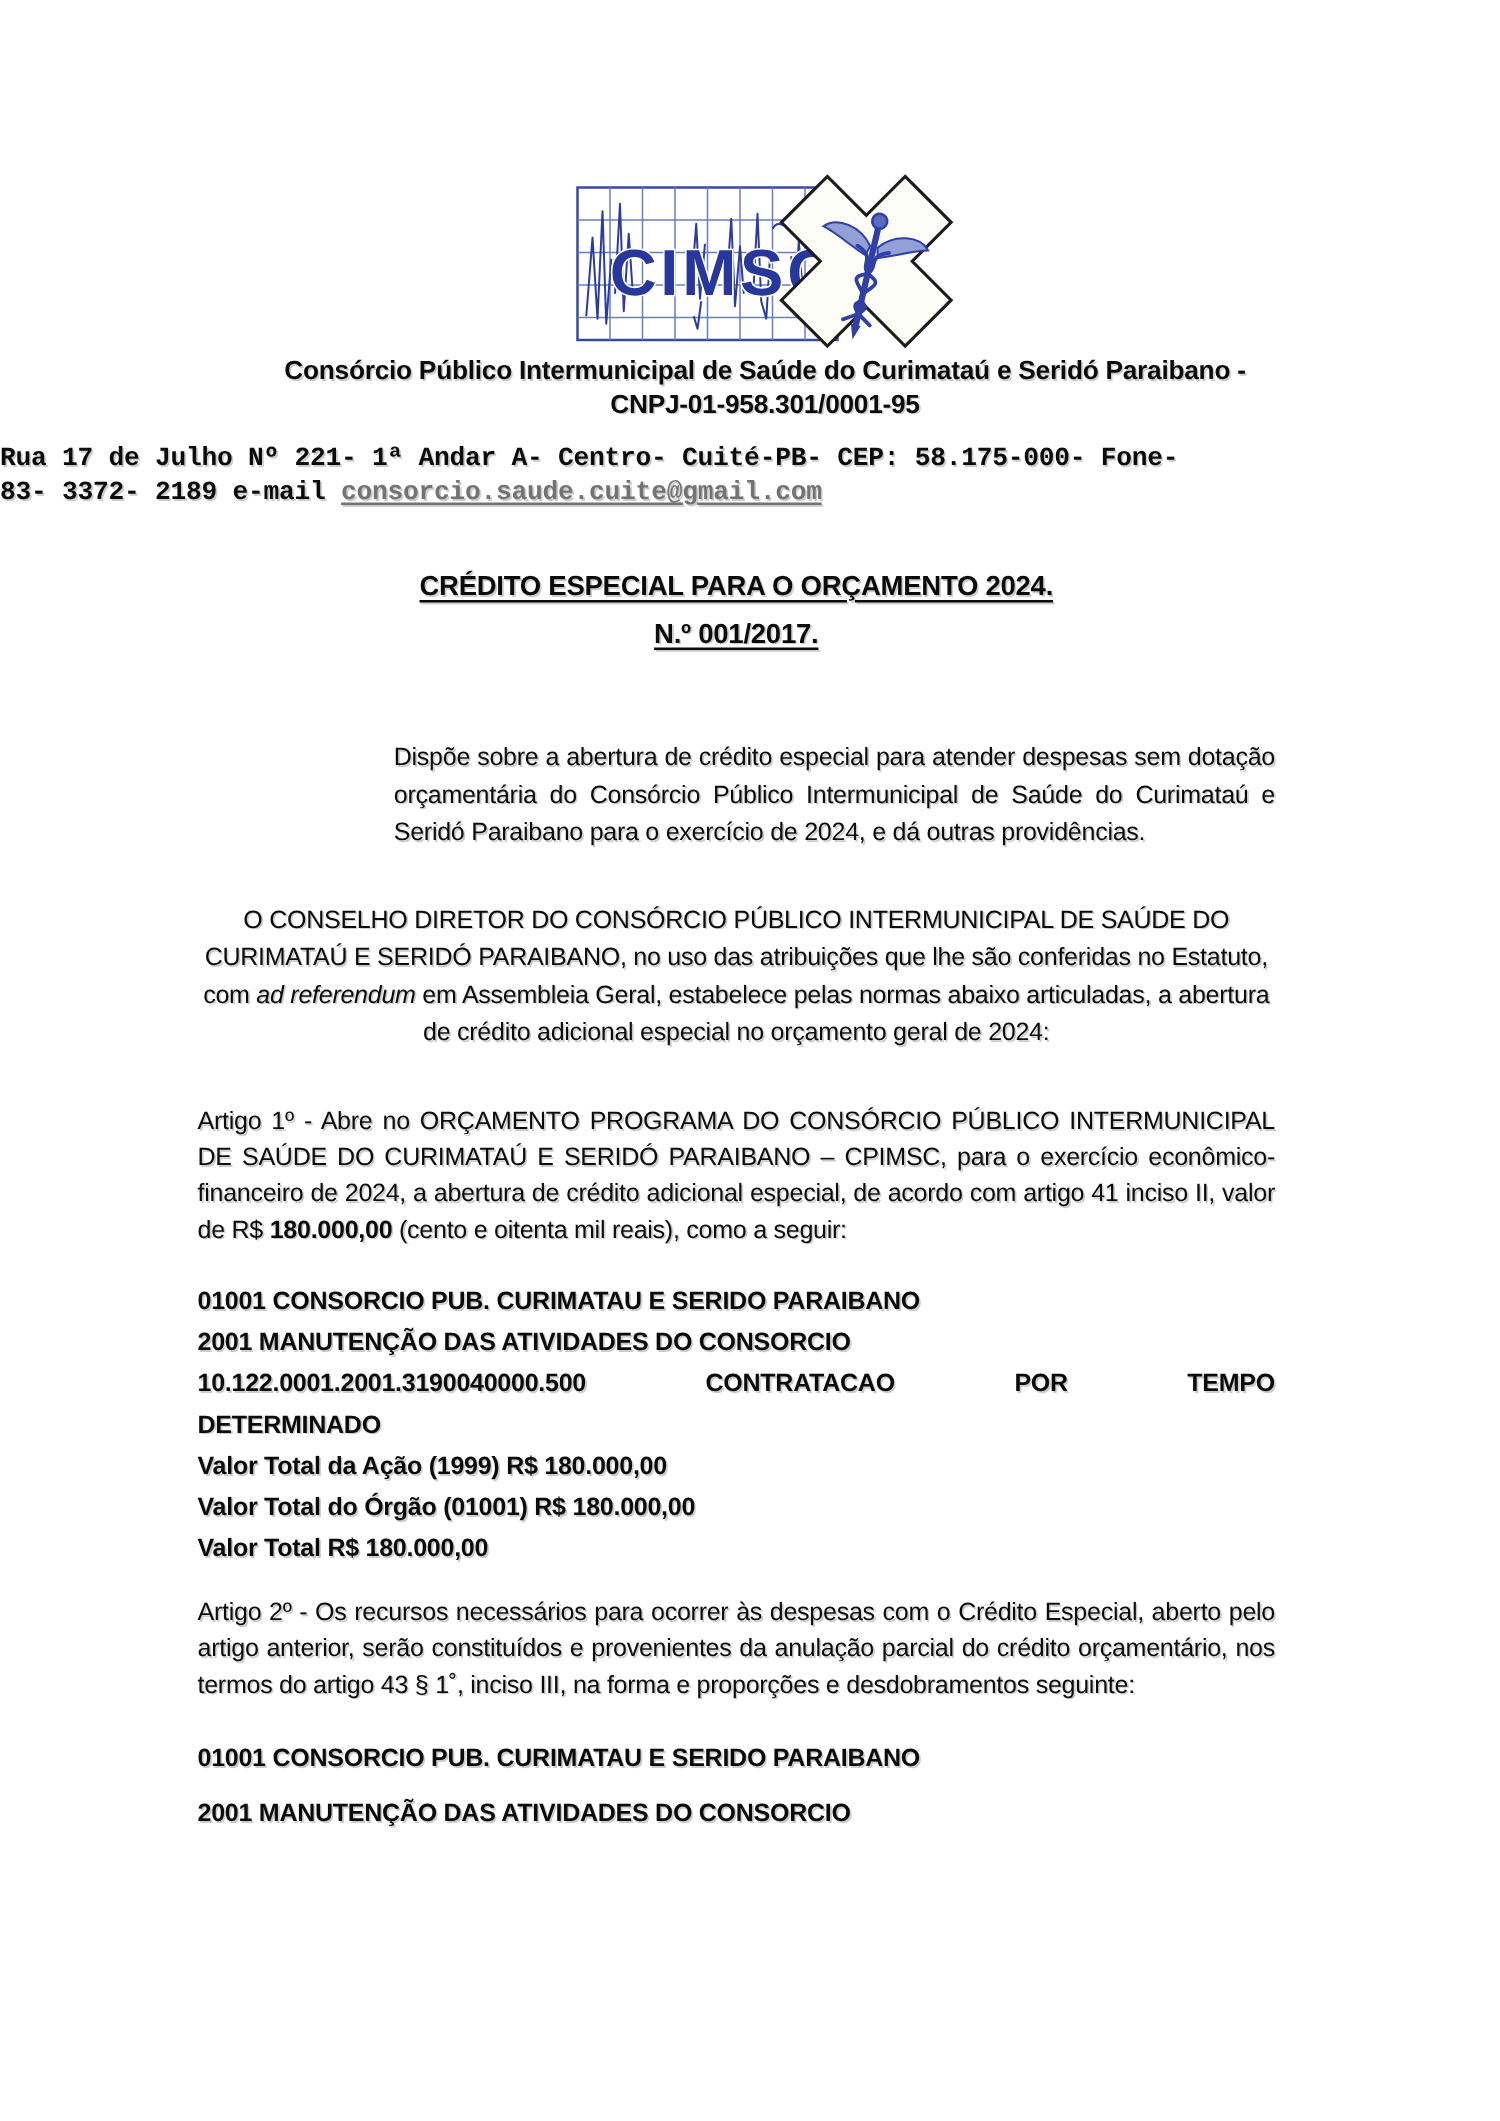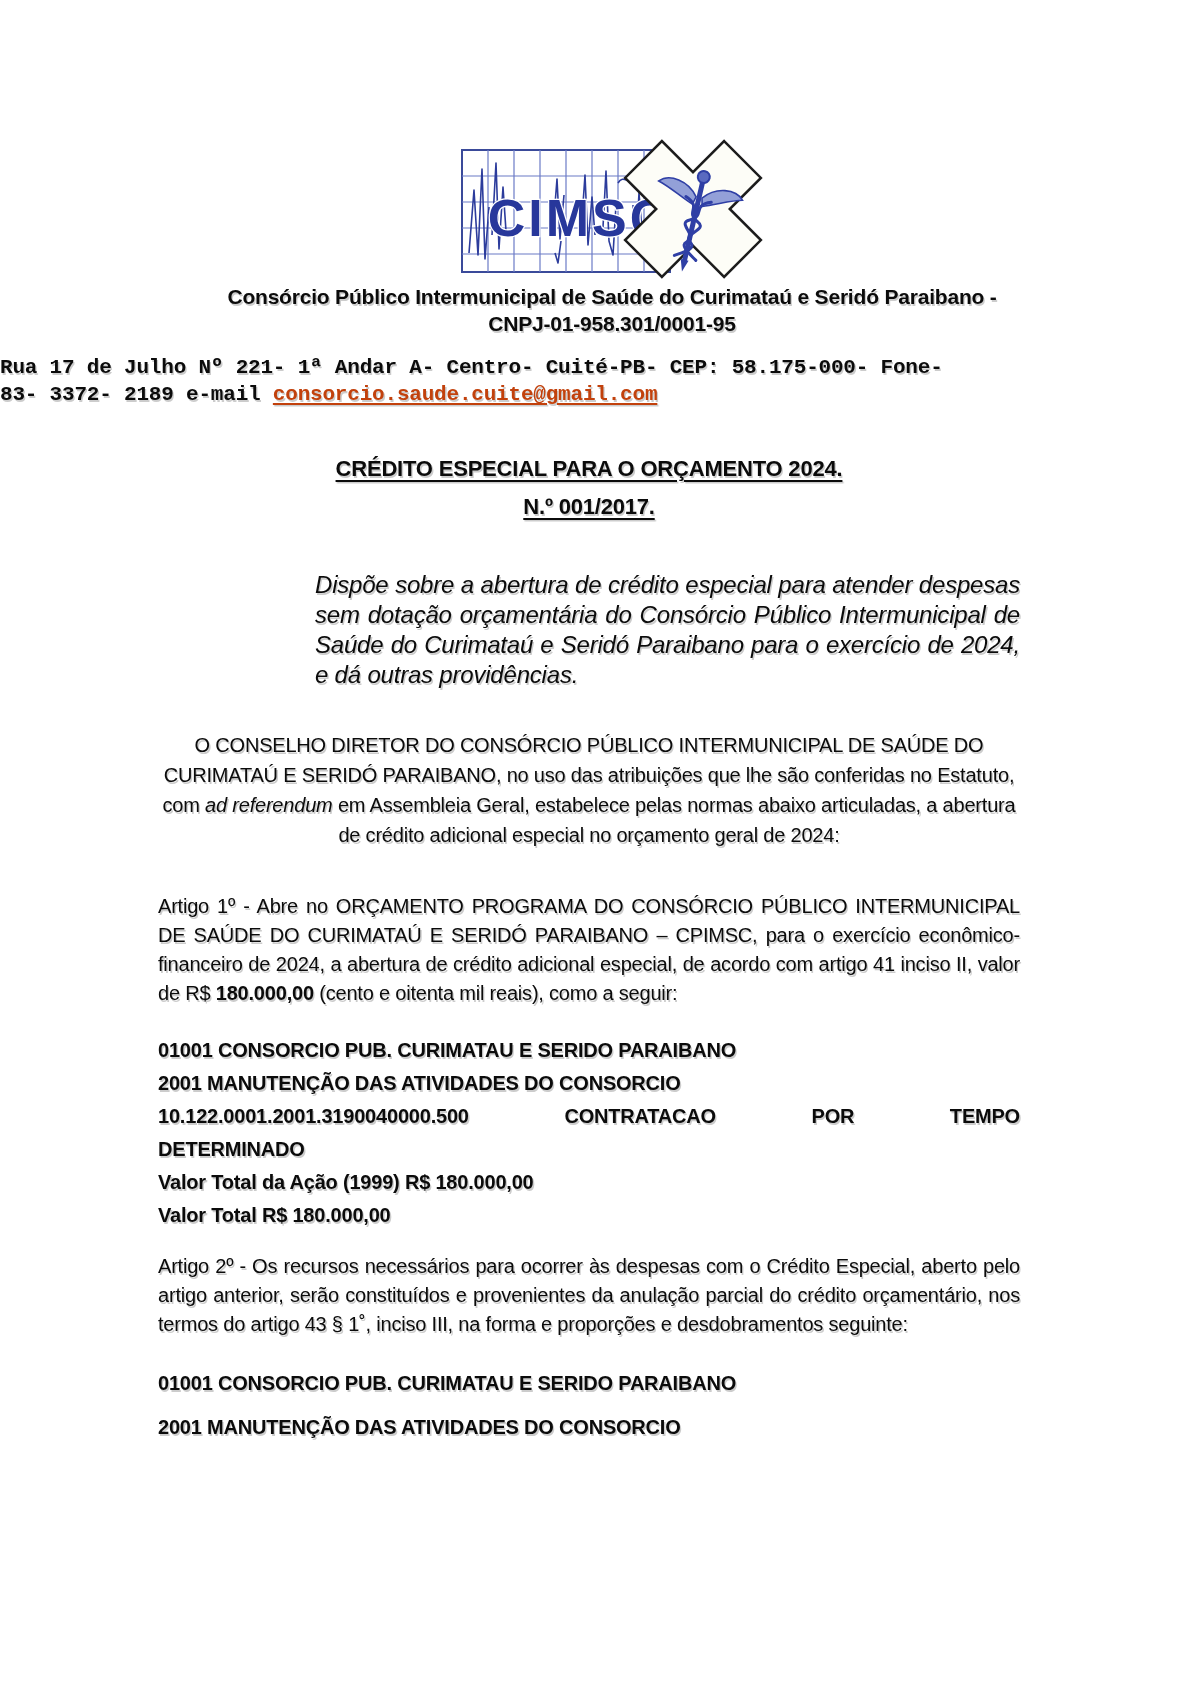--- a/index.html
+++ b/index.html
@@ -15,32 +15,32 @@
   .logo svg{overflow:visible;}
   .org-name{
     margin-top:8px;text-align:center;font-weight:bold;
     font-size:21px;line-height:27px;letter-spacing:-0.2px;padding-left:24px;
   }
   .addr{
     margin-top:17px;text-align:left;font-weight:bold;
     font-size:21px;line-height:27px;letter-spacing:-0.2px;font-family:Liberation Mono, monospace;
   }
   .email{
-    color:#c2410c;text-decoration:underline;cursor:pointer;
+    color:#737373;text-decoration:underline;cursor:pointer;
     text-decoration-thickness:2px;text-underline-offset:3px;
   }
   .content{margin-left:158px;width:862px;letter-spacing:-0.2px;}
   .title-block{
     margin-top:42px;text-align:center;font-weight:bold;
     font-size:22px;line-height:38px;
   }
   .u{text-decoration:underline;text-decoration-thickness:2px;text-underline-offset:4px;}
   .ementa{
-    margin-top:44px;margin-left:157px;
-    font-size:24px;line-height:30px;text-align:justify;font-style:italic;
+    margin-top:65px;margin-left:157px;
+    font-size:20px;line-height:30px;text-align:justify;
   }
   .preamble{
     margin-top:40px;font-size:20px;line-height:30px;text-align:center;
   }
   .artigo{
     margin-top:42px;font-size:20px;line-height:29px;text-align:justify;
   }
   .artigo2{margin-top:20px;}
   .budget{margin-top:26px;font-size:20px;line-height:33px;font-weight:bold;}
   .code-line{display:flex;justify-content:space-between;}
@@ -133,20 +133,21 @@
       <div>01001 CONSORCIO PUB. CURIMATAU E SERIDO PARAIBANO</div>
       <div>2001 MANUTENÇÃO DAS ATIVIDADES DO CONSORCIO</div>
       <div class="code-line">
         <span>10.122.0001.2001.3190040000.500</span>
         <span>CONTRATACAO</span>
         <span>POR</span>
         <span>TEMPO</span>
       </div>
       <div>DETERMINADO</div>
       <div>Valor Total da Ação (1999) R$ 180.000,00</div>
+      <div>Valor Total do Órgão (01001) R$ 180.000,00</div>
       <div>Valor Total R$ 180.000,00</div>
     </div>
 
     <div class="artigo artigo2 doc-text">Artigo 2º - Os recursos necessários para ocorrer às despesas com o Crédito Especial, aberto pelo artigo anterior, serão constituídos e provenientes da anulação parcial do crédito orçamentário, nos termos do artigo 43 § 1˚, inciso III, na forma e proporções e desdobramentos seguinte:</div>
 
     <div class="footer-block doc-text">
       <div>01001 CONSORCIO PUB. CURIMATAU E SERIDO PARAIBANO</div>
       <div class="footer-line2">2001 MANUTENÇÃO DAS ATIVIDADES DO CONSORCIO</div>
     </div>
 

